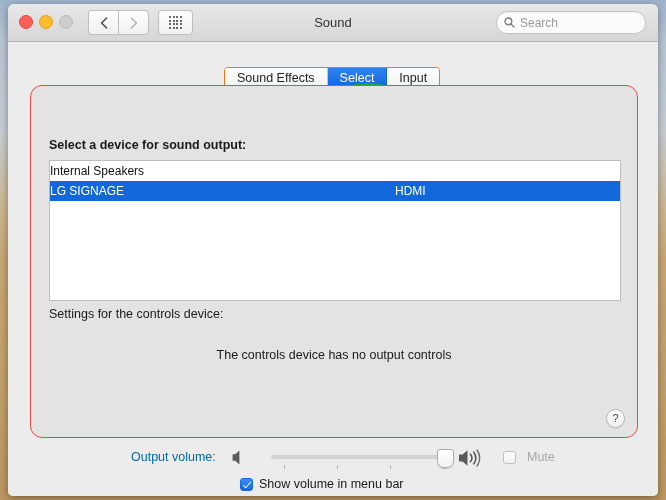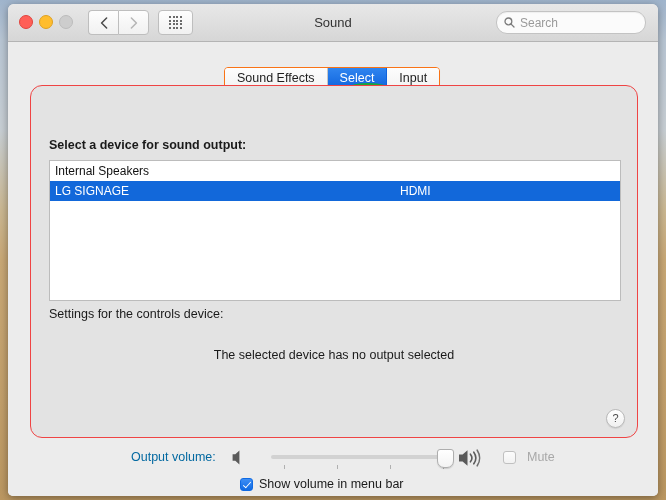--- a/index.html
+++ b/index.html
@@ -235,21 +235,20 @@
   .th.name { width: 345px; border-right: 1px solid #c6c6c6; }
   .th.type { flex: 1; }
 
   .trow { display: flex; height: 20px; }
   .trow.selected { background: #1268da; }
   .trow.selected .td { color: #ffffff; }
   .td {
     font-size: 12px;
     color: #111;
     line-height: 20px;
-    padding-left: 5px;
     box-sizing: border-box;
   }
   .td.name { width: 345px; }
   .td.type { flex: 1; }
 
   #settings-label {
     position: absolute;
     left: 18px;
     top: 221px;
     font-size: 12.5px;
@@ -474,21 +473,21 @@
         <div class="trow">
           <div class="td name">Internal Speakers</div>
         </div>
         <div class="trow selected">
           <div class="td name">LG SIGNAGE</div>
           <div class="td type">HDMI</div>
         </div>
       </div>
 
       <div id="settings-label">Settings for the controls device:</div>
-      <div id="no-controls-msg">The selected device has no output selected</div>
+      <div id="no-controls-msg">The controls device has no output controls</div>
 
       <div id="help-button">?</div>
     </div>
 
     <div id="volume-row">
       <div id="volume-label">Output volume:</div>
 
       <span id="spk-low">
         <svg width="16" height="17" viewBox="0 0 16 17">
             <path d="M8.4 1.6L4.3 5.2H1.6v6.6h2.7l4.1 3.6z" fill="#5a5a5a"></path>

